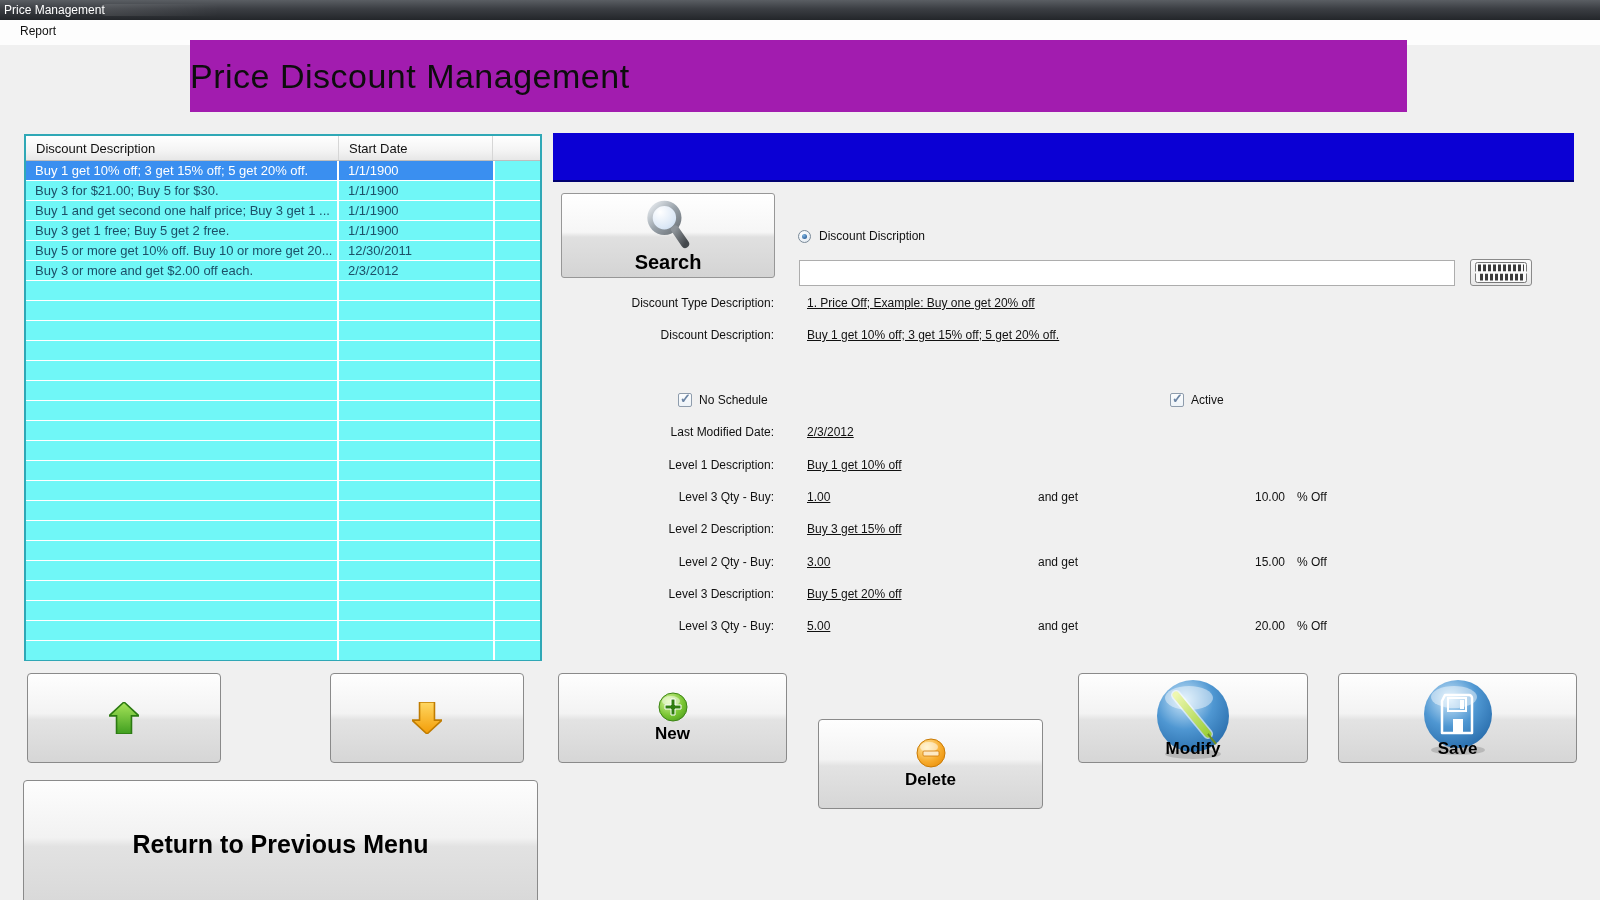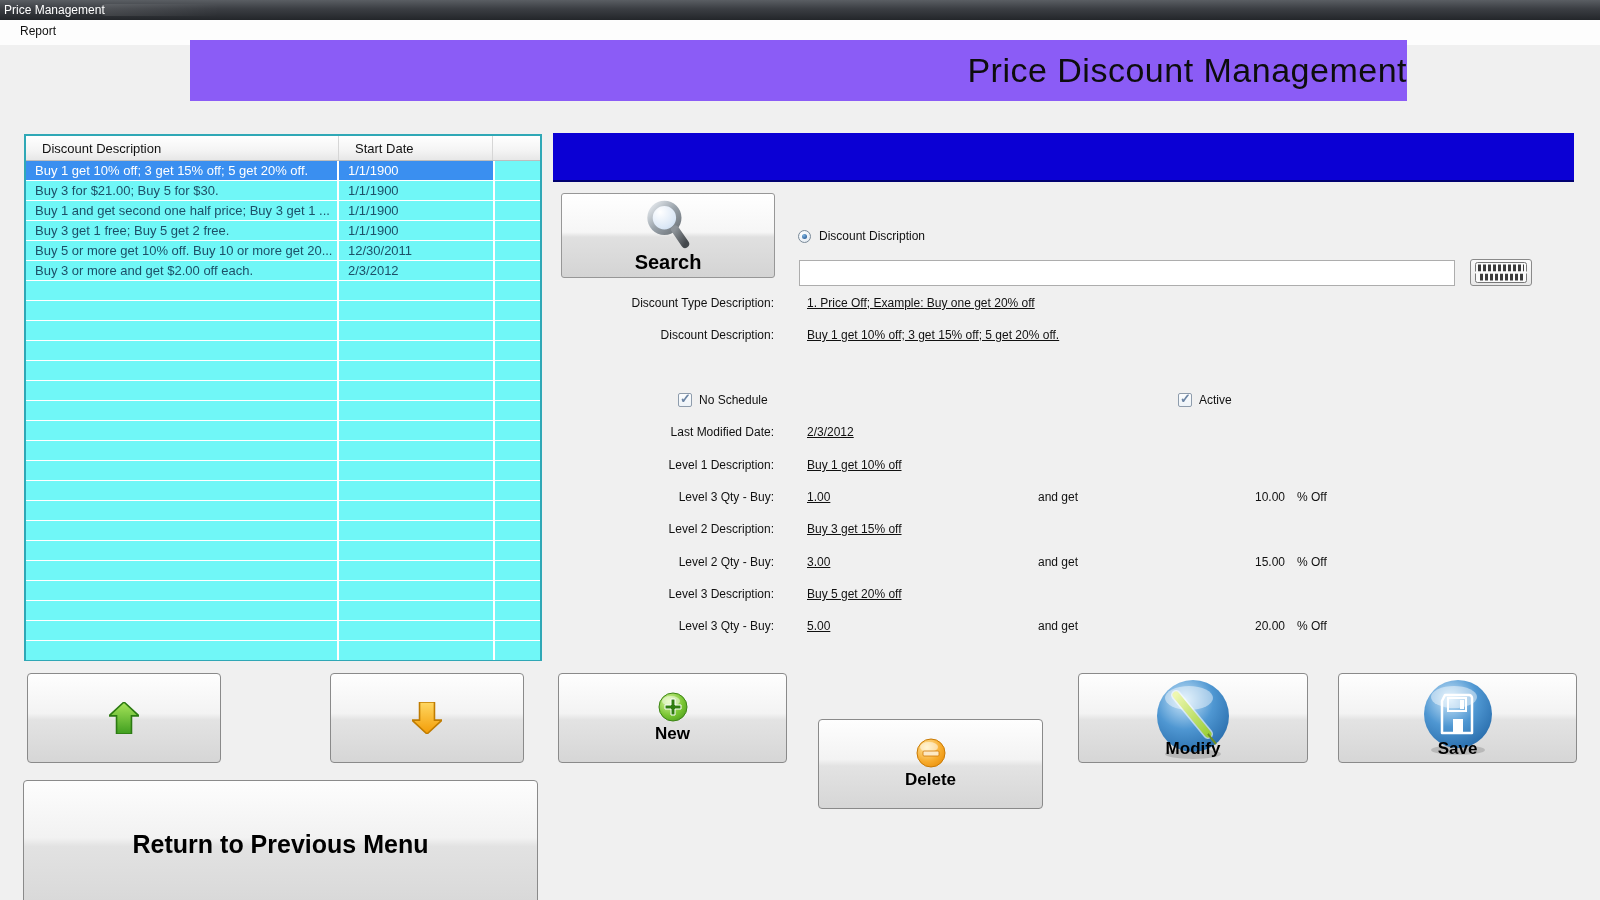--- a/index.html
+++ b/index.html
@@ -10,31 +10,31 @@
   
   .titlebar{position:absolute;left:0;top:0;width:1600px;height:20px;
     background:linear-gradient(180deg,#5a5e63 0%,#3b3e43 45%,#23262a 100%);
     color:#fff;font-size:12px;display:flex;align-items:center;padding-left:4px;box-sizing:border-box;}
   .titlebar .smudge{position:absolute;left:100px;top:4px;width:120px;height:12px;
     background:linear-gradient(90deg,rgba(255,255,255,.10),rgba(255,255,255,0));border-radius:6px;}
   .menubar{position:absolute;left:0;top:20px;width:1600px;height:25px;background:#fdfdfd;}
   .menu-item{position:absolute;left:14px;top:2px;padding:2px 6px;font-size:12px;color:#111;cursor:default;}
 
   
-  .banner{position:absolute;left:190px;top:40px;width:1217px;height:61px;background:#8b5cf6;
-    display:flex;align-items:center;justify-content:flex-end;}
+  .banner{position:absolute;left:190px;top:40px;width:1217px;height:72px;background:#a21caf;
+    display:flex;align-items:center;justify-content:flex-start;}
   .banner h1{margin:0;font-size:34px;font-weight:400;color:#0d0d0d;letter-spacing:.5px;}
 
   
   .grid{position:absolute;left:24px;top:134px;width:518px;height:527px;box-sizing:border-box;
     border:2px solid #2fa8b6;background:#70f7f7;}
   .grid-header{height:25px;display:flex;box-sizing:border-box;
     background:linear-gradient(180deg,#ffffff 0%,#f4f4f4 60%,#e7e7e7 100%);
     border-bottom:1px solid #bdbdbd;font-size:13px;color:#111;}
-  .grid-header .hc{display:flex;align-items:center;padding-left:16px;box-sizing:border-box;
+  .grid-header .hc{display:flex;align-items:center;padding-left:10px;box-sizing:border-box;
     border-right:1px solid #d6d6d6;}
   .hc.h1{width:313px;} .hc.h2{width:154px;} .hc.h3{flex:1;border-right:none;}
   .grid-body{position:relative;height:499px;overflow:hidden;
     background:repeating-linear-gradient(180deg,#70f7f7 0px,#70f7f7 19px,#ffffff 19px,#ffffff 20px);}
   .vline{position:absolute;top:0;bottom:0;width:2px;background:#ffffff;z-index:5;}
   .vline.v1{left:311px;} .vline.v2{left:467px;}
   .grid-row{display:flex;height:20px;box-sizing:border-box;font-size:13px;color:#1d5068;
     border-bottom:1px solid #ffffff;background:#70f7f7;cursor:default;}
   .grid-row .cell{display:flex;align-items:center;padding-left:9px;box-sizing:border-box;
     white-space:nowrap;overflow:hidden;}
@@ -70,21 +70,21 @@
   .details-layer{position:absolute;left:0;top:0;width:1600px;height:900px;pointer-events:none;}
   .detail-row{position:absolute;left:0;width:1600px;height:17px;font-size:12px;color:#111;}
   .d-label{position:absolute;left:534px;width:240px;text-align:right;display:inline-block;}
   .d-value{position:absolute;left:807px;white-space:nowrap;text-decoration:underline;}
   .d-andget{position:absolute;left:1038px;}
   .d-pct{position:absolute;left:1190px;width:95px;text-align:right;}
   .d-pctsuffix{position:absolute;left:1297px;}
 
   .checkbox-row{position:absolute;top:393px;left:0;width:1600px;height:16px;font-size:12px;color:#111;}
   .cb-group{position:absolute;display:flex;align-items:center;}
-  .cb-group.no-schedule{left:678px;} .cb-group.active{left:1170px;margin-left:8px;}
+  .cb-group.no-schedule{left:678px;} .cb-group.active{left:1170px;}
   .checkbox{width:14px;height:14px;box-sizing:border-box;border:1px solid #8e9cac;border-radius:2px;
     background:linear-gradient(180deg,#fcfdfe,#eef3f8);position:relative;cursor:pointer;}
   .checkbox.checked::after{content:"\2713";position:absolute;left:1px;top:-3px;
     font-size:13px;font-weight:bold;color:#6d86a5;}
   .cb-group .cblabel{margin-left:7px;}
 
   
   .big-btn{position:absolute;top:673px;height:90px;box-sizing:border-box;border:1px solid #8a8a8a;
     border-radius:4px;cursor:pointer;
     background:linear-gradient(180deg,#fefefe 0%,#f3f3f3 45%,#e3e3e3 52%,#d6d6d6 100%);

